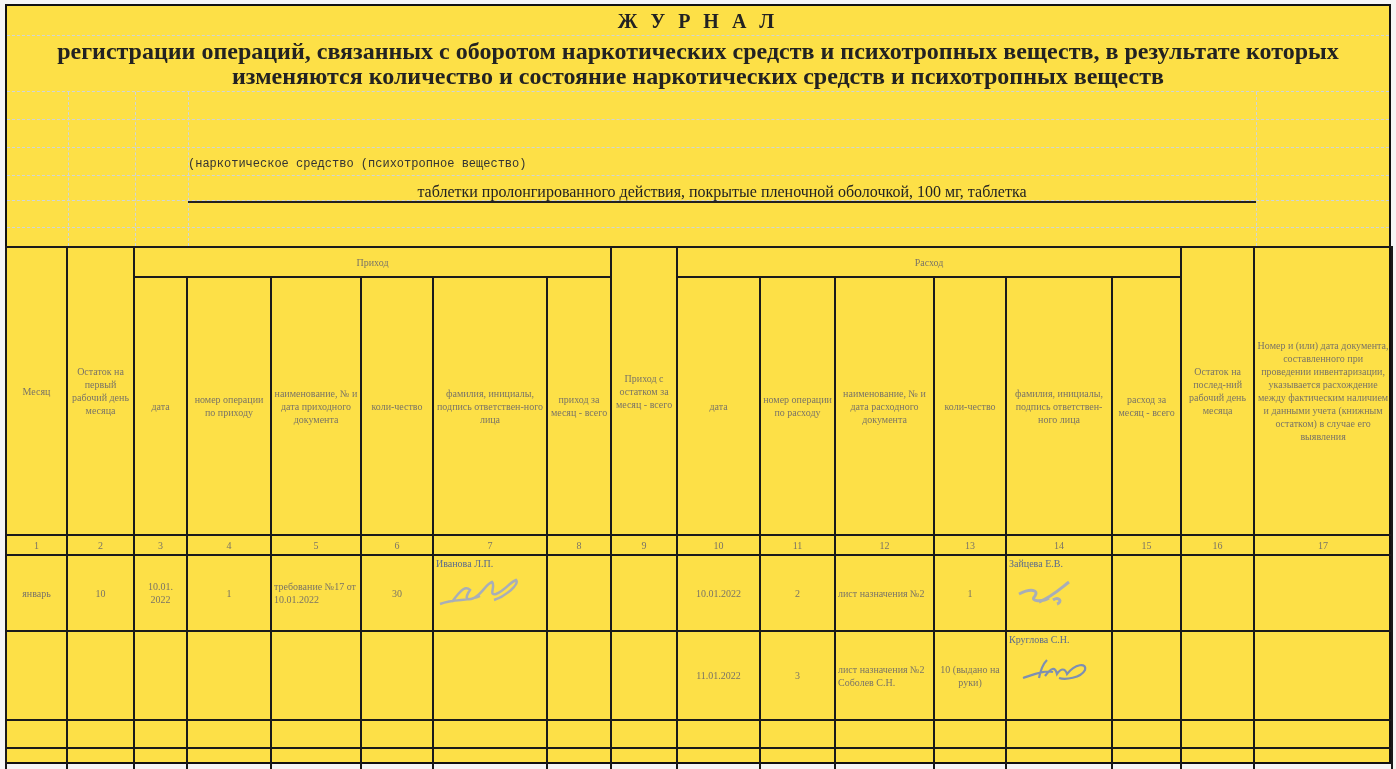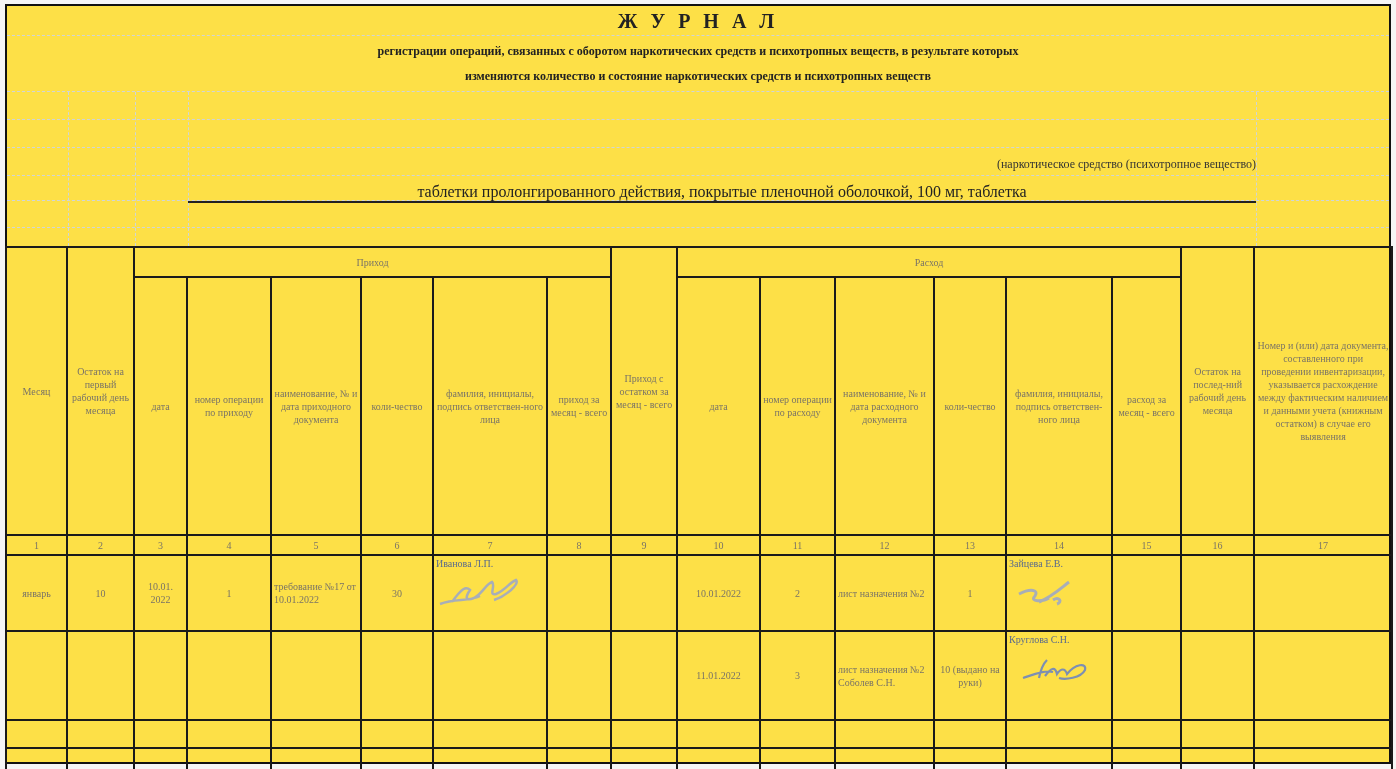--- a/index.html
+++ b/index.html
@@ -5,28 +5,28 @@
   html, body { margin:0; padding:0; background:#f5f5f5; }
   body { width:1396px; height:769px; position:relative; overflow:hidden;
          font-family:"Liberation Serif","DejaVu Serif",serif; color:#222; }
   .sheet { position:absolute; left:5px; top:4px; width:1386px; height:760px;
            border:2px solid #111; box-sizing:border-box; background:#fde047; }
   .abs { position:absolute; box-sizing:border-box; }
   .title { left:0; top:0; width:1382px; height:30px; text-align:center;
            font-weight:bold; font-size:20px; letter-spacing:4px; line-height:30px;
            border-bottom:1px dashed #cfd4da; }
   .subtitle { left:0; top:30px; width:1382px; height:56px; text-align:center;
-              font-weight:bold; font-size:12px; line-height:25px; padding-top:3px;
+              font-weight:bold; font-size:24px; line-height:25px; padding-top:3px;
               border-bottom:1px dashed #cfd4da; }
   .gridline-h { border-top:1px dashed #cfd4da; height:0; }
   .gridline-v { border-left:1px dashed #cfd4da; width:0; }
   .drug-name { left:181px; top:117px; width:1068px; height:28px; text-align:center;
                font-size:17px; line-height:30px; border-bottom:2px solid #222; }
-  .drug-cap { left:181px; top:147px; width:1068px; height:22px; text-align:right;
-              font-size:12px; line-height:22px; color:#333; }
+  .drug-cap { left:181px; top:147px; width:1068px; height:22px; text-align:left;
+              font-size:12px; line-height:22px; color:#333;font-family:Liberation Mono, monospace; }
   .form-name { left:181px; top:173px; width:1068px; height:24px; text-align:center;
                font-size:16px; line-height:26px; border-bottom:2px solid #222; }
   .form-cap { left:181px; top:199px; width:1068px; height:22px; text-align:center;
               font-size:12px; line-height:22px; color:#333; }
   table.journal { position:absolute; left:-2px; top:240px; width:1386px;
                   border-collapse:collapse; table-layout:fixed; }
   table.journal td { border:2px solid #1a1a1a; text-align:center; vertical-align:middle;
                      font-size:10px; color:#7a7466; padding:1px 2px; line-height:13px;
                      overflow:hidden; }
   table.journal td.grp { height:26px; font-size:10px; }

